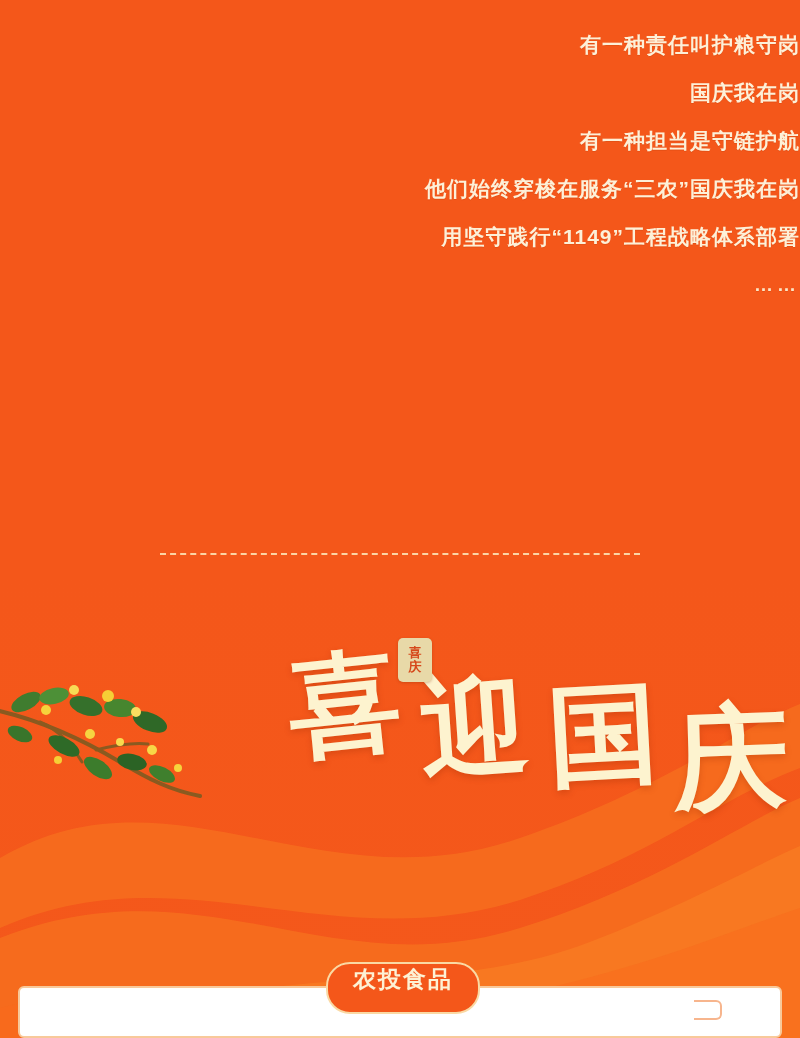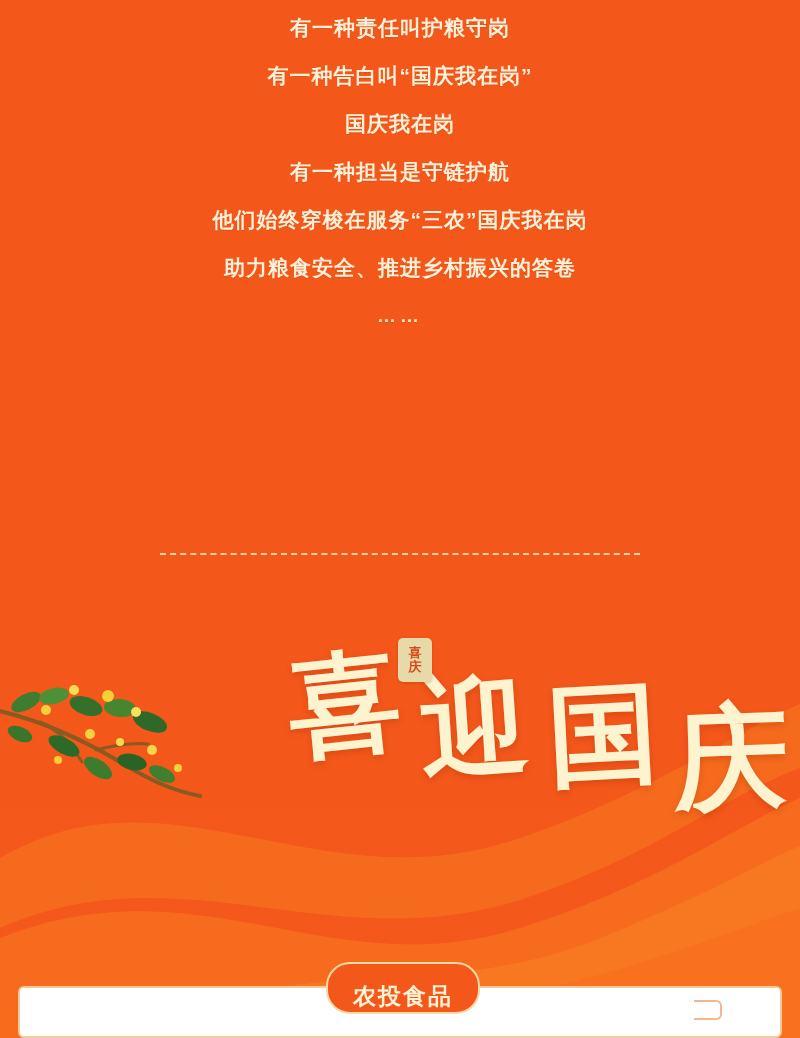--- a/index.html
+++ b/index.html
@@ -23,22 +23,22 @@
     background: linear-gradient(180deg, #f4571a 0%, #f4571a 55%, #f4581b 100%);
     overflow: hidden;
   }
 
   
   .verse-block {
     position: absolute;
     top: 0;
     left: 0;
     width: 800px;
-    padding-top: 4px;
-    text-align: center;
+    padding-top: 21px;
+    text-align: right;
   }
   .verse-line {
     color: #fdf0d8;
     font-size: 21px;
     line-height: 48px;
     letter-spacing: 1px;
     font-weight: 700;
     white-space: nowrap;
     text-shadow: 0 1px 0 rgba(160, 50, 0, 0.18);
   }
@@ -147,42 +147,41 @@
   .brand-pill {
     position: absolute;
     left: 326px;
     top: 962px;
     width: 150px;
     height: 48px;
     border-radius: 24px;
     background: #f4571a;
     border: 2px solid #fad9a4;
     display: flex;
-    align-items: flex-end;
+    align-items: flex-start;
     justify-content: center;
   }
   .brand-pill span {
     color: #fdf2d5;
     font-size: 23px;
     font-weight: 700;
     letter-spacing: 2px;
   }
 </style>
 </head>
 <body>
 
 <div class="poster">
 
   <div class="verse-block">
     <div class="verse-line">有一种责任叫护粮守岗</div>
-    <div class="verse-line">有一种告白叫“国庆我在岗”</div>
     <div class="verse-line">国庆我在岗</div>
     <div class="verse-line">有一种担当是守链护航</div>
     <div class="verse-line">他们始终穿梭在服务“三农”国庆我在岗</div>
-    <div class="verse-line">助力粮食安全、推进乡村振兴的答卷</div>
+    <div class="verse-line">用坚守践行“1149”工程战略体系部署</div>
     <div class="verse-line dots">……</div>
   </div>
 
   <div class="divider"></div>
 
   <svg class="ribbons" viewBox="0 0 800 430" preserveAspectRatio="none">
     <path d="M0,250 C170,150 320,300 520,230 C660,182 740,120 800,96 L800,160 C720,190 650,250 520,292 C330,352 180,240 0,320 Z" fill="#f7701f" opacity="0.75"></path>
     <path d="M0,330 C200,250 330,380 520,320 C660,276 740,215 800,190 L800,430 L0,430 Z" fill="#f8761f" opacity="0.65"></path>
     <path d="M120,430 C260,340 430,400 600,330 C700,290 760,255 800,238 L800,430 Z" fill="#fa8424" opacity="0.55"></path>
     <path d="M0,400 C180,352 360,424 540,382 C660,354 740,320 800,300 L800,430 L0,430 Z" fill="#f96a1c" opacity="0.5"></path>

